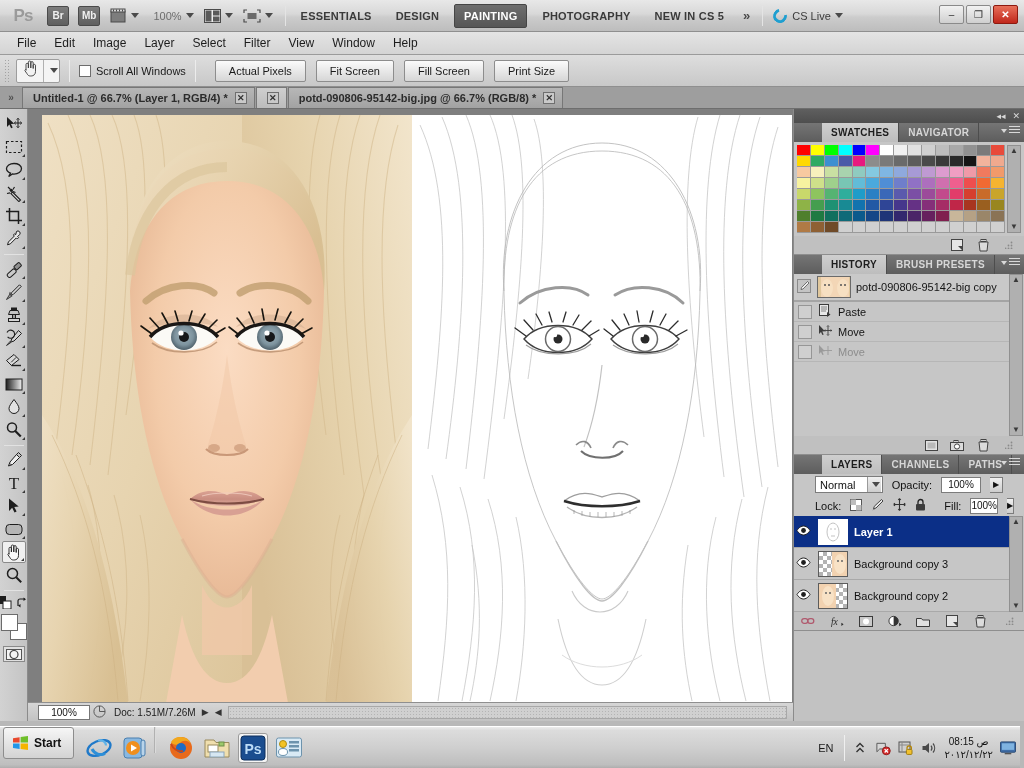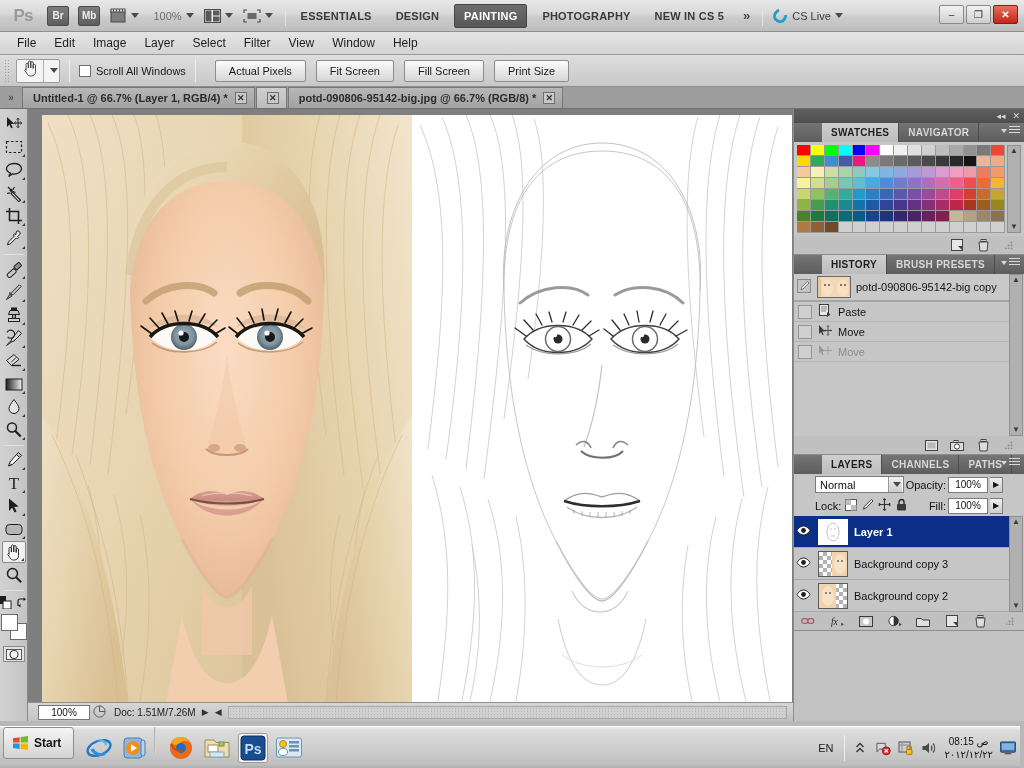--- a/index.html
+++ b/index.html
@@ -208,21 +208,21 @@
   .hist-row { height: 20px; display: flex; align-items: center; gap: 5px;
      font-size: 11px; color: #141414; border-bottom: 1px solid #b6b6b6; padding-left: 2px; }
   .hist-row.snapshot { height: 28px; background: #c9c9c9; border-bottom: 2px solid #a4a4a4; }
   .hist-row.sel { background: #0b2f87; color: #fff; font-weight: bold; }
   .hist-row.dim { color: #8d8d8d; }
   .hist-chk { width: 14px; height: 14px; border: 1px solid #969696; background: #cfcfcf; margin-left: 2px; }
   .hist-thumb { width: 34px; height: 22px; border: 1px solid #6a6a6a; overflow: hidden; }
   .hist-ic { width: 16px; text-align: center; font-size: 11px; color: #3b3b3b; }
 
   
-  .lay-ctrl { display: flex; align-items: center; height: 21px; padding: 0 21px; gap: 2px;
+  .lay-ctrl { display: flex; align-items: center; height: 21px; padding: 0 21px; gap: 9px;
      font-size: 11px; color: #111; }
   .blend-sel {
     flex: 1; height: 17px; background: #fff; border: 1px solid #7c7c7c;
     display: flex; align-items: center; justify-content: space-between; padding: 0 1px 0 4px; font-size: 11px;
   }
   .blend-sel .bd { width: 14px; height: 15px; border-left: 1px solid #9a9a9a;
      background: linear-gradient(to bottom,#f0f0f0,#cdcdcd);
      display: flex; align-items: center; justify-content: center; }
   .num-field { width: 40px; height: 16px; background: #fff; border: 1px solid #7c7c7c;
      font-size: 10px; display: flex; align-items: center; justify-content: center; }

